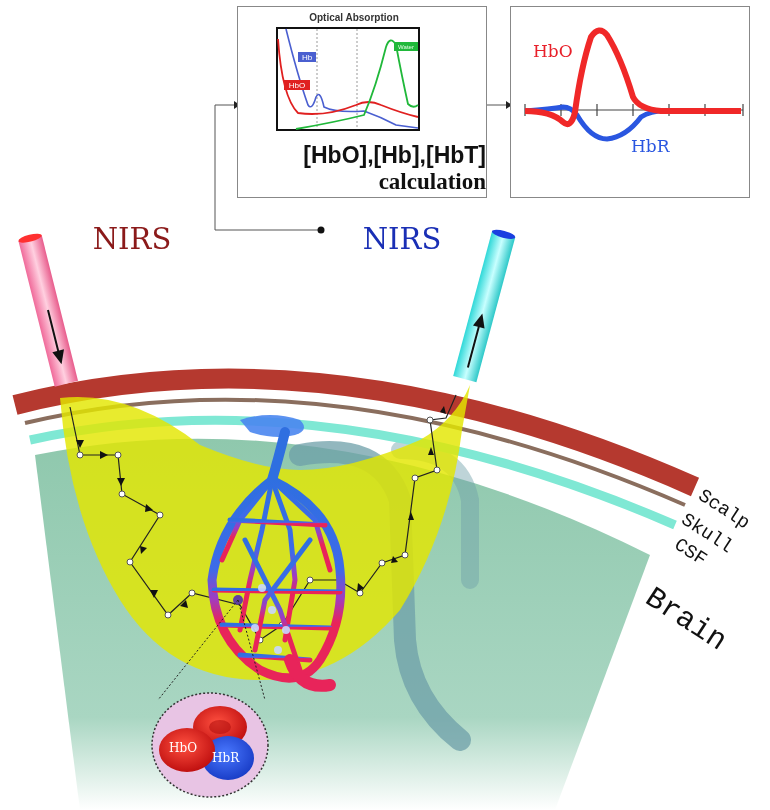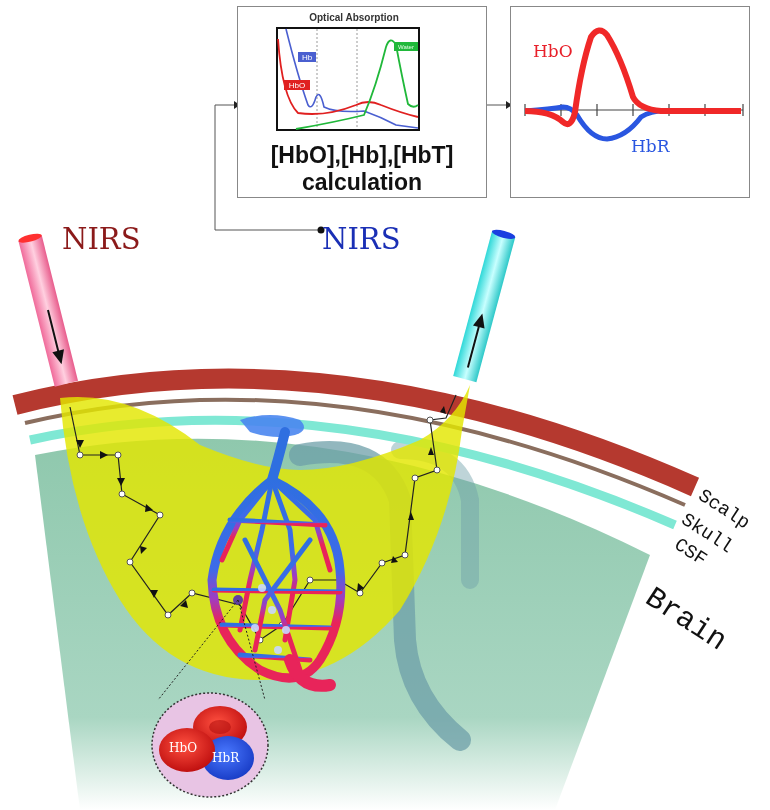--- a/index.html
+++ b/index.html
@@ -1,20 +1,20 @@
 <!DOCTYPE html>
 <html><head>
 <meta charset="utf-8">
 <style>
   html, body { margin: 0; padding: 0; background: #ffffff; }
   body { width: 770px; height: 810px; position: relative; overflow: hidden; font-family: "Liberation Sans", sans-serif; }
   .layer { position: absolute; left: 0; top: 0; }
   .panel { position: absolute; background: #fff; border: 1.5px solid #888; box-sizing: border-box; }
-  .panel-title-big { position: absolute; left: 0; right: 0; text-align: center; font-family: "Liberation Sans", sans-serif; font-weight: bold; color: #111; }
-  .serif-label { position: absolute; font-family: "DejaVu Serif", serif; line-height: 0.95; }
+  .panel-title-big { position: absolute; left: 0; right: 0; text-align: right; font-family: "Liberation Sans", sans-serif; font-weight: bold; color: #111; }
+  .serif-label { position: absolute; font-family: "DejaVu Serif", serif; text-align: center; line-height: 0.95; }
   .mono-label { position: absolute; font-family: "Liberation Mono", monospace; color: #111; transform-origin: left center; }
 </style>
 </head>
 <body>
 
 <svg class="layer" width="770" height="810" viewBox="0 0 770 810">
   <defs>
     <linearGradient id="brainFade" x1="0" y1="0" x2="0" y2="1">
       <stop offset="0" stop-color="#8fc8ad"></stop>
       <stop offset="0.75" stop-color="#a9d6c2"></stop>
@@ -168,21 +168,21 @@
     <path d="M2,12 Q6,70 22,86 Q50,90 80,78 Q92,72 105,78 Q125,86 142,90" fill="none" stroke="#e02020" stroke-width="1.8"></path>
     <path d="M20,102 Q60,95 88,88 Q100,60 110,20 Q114,8 120,18 Q126,50 132,77 Q137,82 142,78" fill="none" stroke="#20b83a" stroke-width="1.8"></path>
     <rect x="22" y="25" width="18" height="10" fill="#4a5fd0"></rect>
     <text x="31" y="33" font-size="8" fill="#fff" text-anchor="middle" font-family="Liberation Sans, sans-serif">Hb</text>
     <rect x="8" y="53" width="26" height="10" fill="#e02020"></rect>
     <text x="21" y="61" font-size="8" fill="#fff" text-anchor="middle" font-family="Liberation Sans, sans-serif">HbO</text>
     <rect x="118" y="15" width="24" height="9" fill="#20b83a"></rect>
     <text x="130" y="22" font-size="6" fill="#eaffea" text-anchor="middle" font-family="Liberation Sans, sans-serif">Water</text>
   </svg>
   <div class="panel-title-big" style="top:135px; font-size:23px;">[HbO],[Hb],[HbT]</div>
-  <div class="panel-title-big" style="top:162px; font-size:23px;">calculation</div>
+  <div class="panel-title-big" style="top:162px; font-size:23px;font-family:Liberation Serif, serif;">calculation</div>
 </div>
 
 <div class="panel" style="left:510px; top:6px; width:240px; height:192px;">
   <svg style="position:absolute; left:0; top:0;" width="240" height="150" viewBox="0 0 240 150">
     <line x1="14" y1="103" x2="232" y2="103" stroke="#444" stroke-width="1.2"></line>
     <g stroke="#444" stroke-width="1.2">
       <line x1="14" y1="97" x2="14" y2="109"></line>
         <line x1="50" y1="97" x2="50" y2="109"></line>
       <line x1="86" y1="97" x2="86" y2="109"></line>
         <line x1="122" y1="97" x2="122" y2="109"></line>

